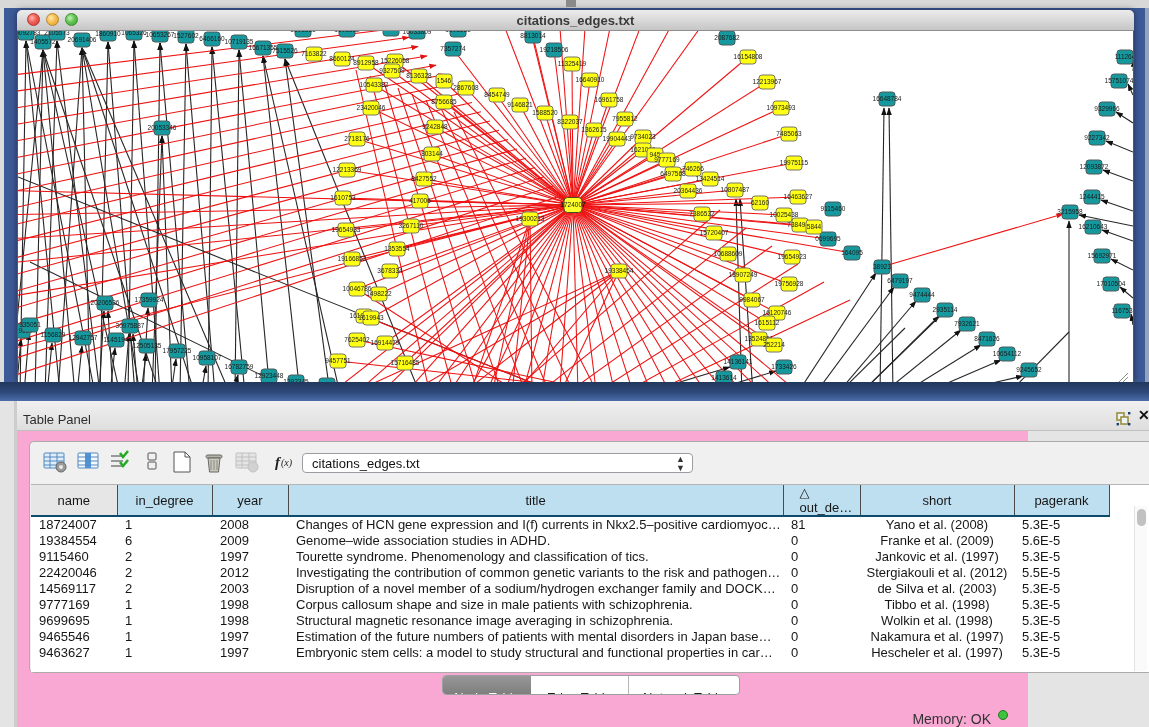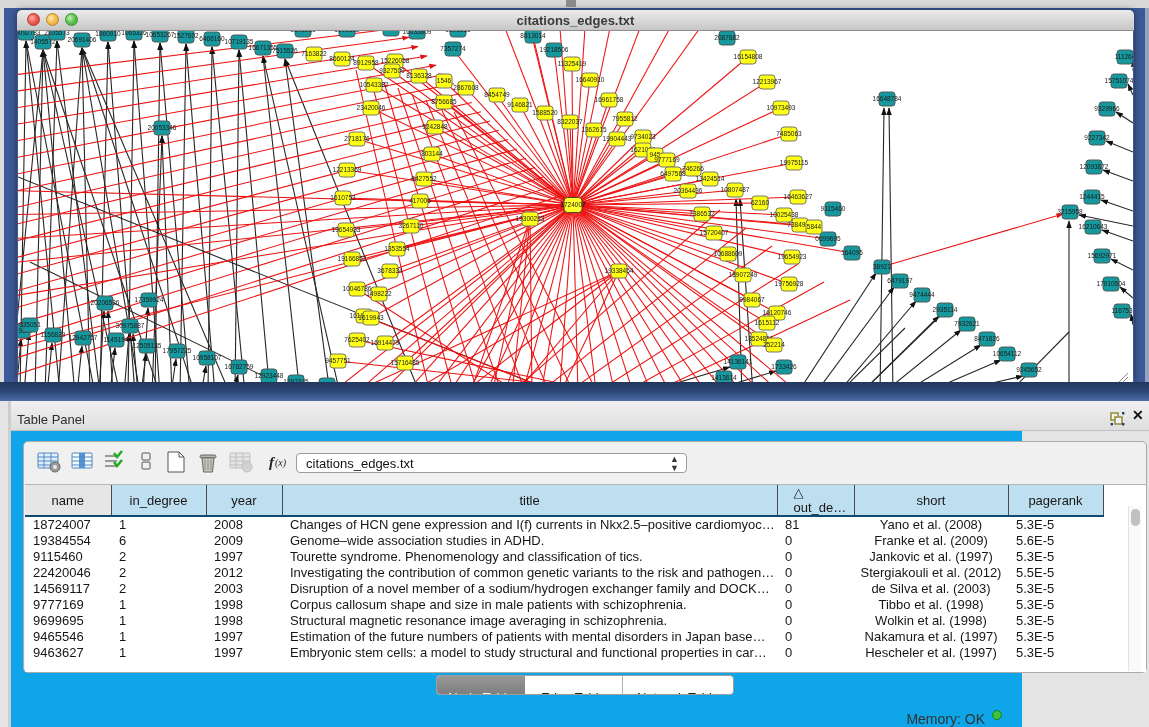--- a/index.html
+++ b/index.html
@@ -12,21 +12,21 @@
 .tl{position:absolute;top:3px;width:13px;height:13px;border-radius:50%}
 #tlr{left:10px;background:radial-gradient(circle at 4px 4px,#ffb3ad,#ec6057 45%,#ce3a30);border:1px solid #b33;}
 #tly{left:29px;background:radial-gradient(circle at 4px 4px,#ffe9b0,#f6be4f 45%,#df9b2d);border:1px solid #b8872b;}
 #tlg{left:48px;background:radial-gradient(circle at 4px 4px,#c4f0b6,#61c554 45%,#3ba32d);border:1px solid #3e8e2e;}
 #canvas{position:absolute;left:1px;top:21px;width:1115px;height:351px;background:#fff;overflow:hidden}
 svg .b{stroke:#262626;stroke-width:1.1}
 svg .r{stroke:#ee1111;stroke-width:1.05}
 svg .nl{font-family:"Liberation Sans",sans-serif;font-size:6.5px;fill:#1a1a1a;text-anchor:middle}
 #bluestrip{position:absolute;left:0;top:382px;width:1149px;height:19px;background:linear-gradient(#22375c 0%,#2e4a7c 55%,#4d6ca8 100%)}
 #divmark{position:absolute;left:570px;top:400px;width:9px;height:5px;background:#666;clip-path:polygon(50% 0,100% 100%,0 100%)}
-#tp{position:absolute;left:8px;top:401px;width:1014px;height:326px;background:#0ea5e9}
+#tp{position:absolute;left:14px;top:401px;width:1014px;height:326px;background:#f9a8d4}
 #tpbar{position:absolute;left:0;top:0;width:1149px;height:30px;background:linear-gradient(#f0f0f0,#dedede);border-bottom:1px solid #c0c0c0}
 #tpbar .t{position:absolute;left:9px;top:11px;font-size:13px;color:#2d2d2d}
 #closeic{position:absolute;left:1124px;top:6px;font-size:14px;font-weight:bold;color:#111}
 #container{position:absolute;left:15px;top:40px;width:1124px;height:232px;background:#f0f0f0;border:1px solid #ababab;border-radius:5px}
 #combo{position:absolute;left:272px;top:11px;width:391px;height:20px;background:#fff;border:1px solid #9c9ca2;border-radius:4px;font-size:13px;color:#111;padding:2px 0 0 9px}
 #combo .ar{position:absolute;right:7px;top:1px;font-size:9px;color:#333;line-height:9px}
 #tablewrap{position:absolute;left:1px;top:42px;width:1121px;height:188px;background:#fff;border-top:1px solid #b5b5b5;overflow:hidden}
 table{border-collapse:collapse;table-layout:fixed;font-size:13px;color:#161616;width:1078px}
 th{height:21px;font-weight:normal;background:#bedff0;border-right:1px solid #4a4a4a;border-bottom:2px solid #0c4a6e;padding:0;font-size:13px}
 th.g{background:#e6e6e6}

